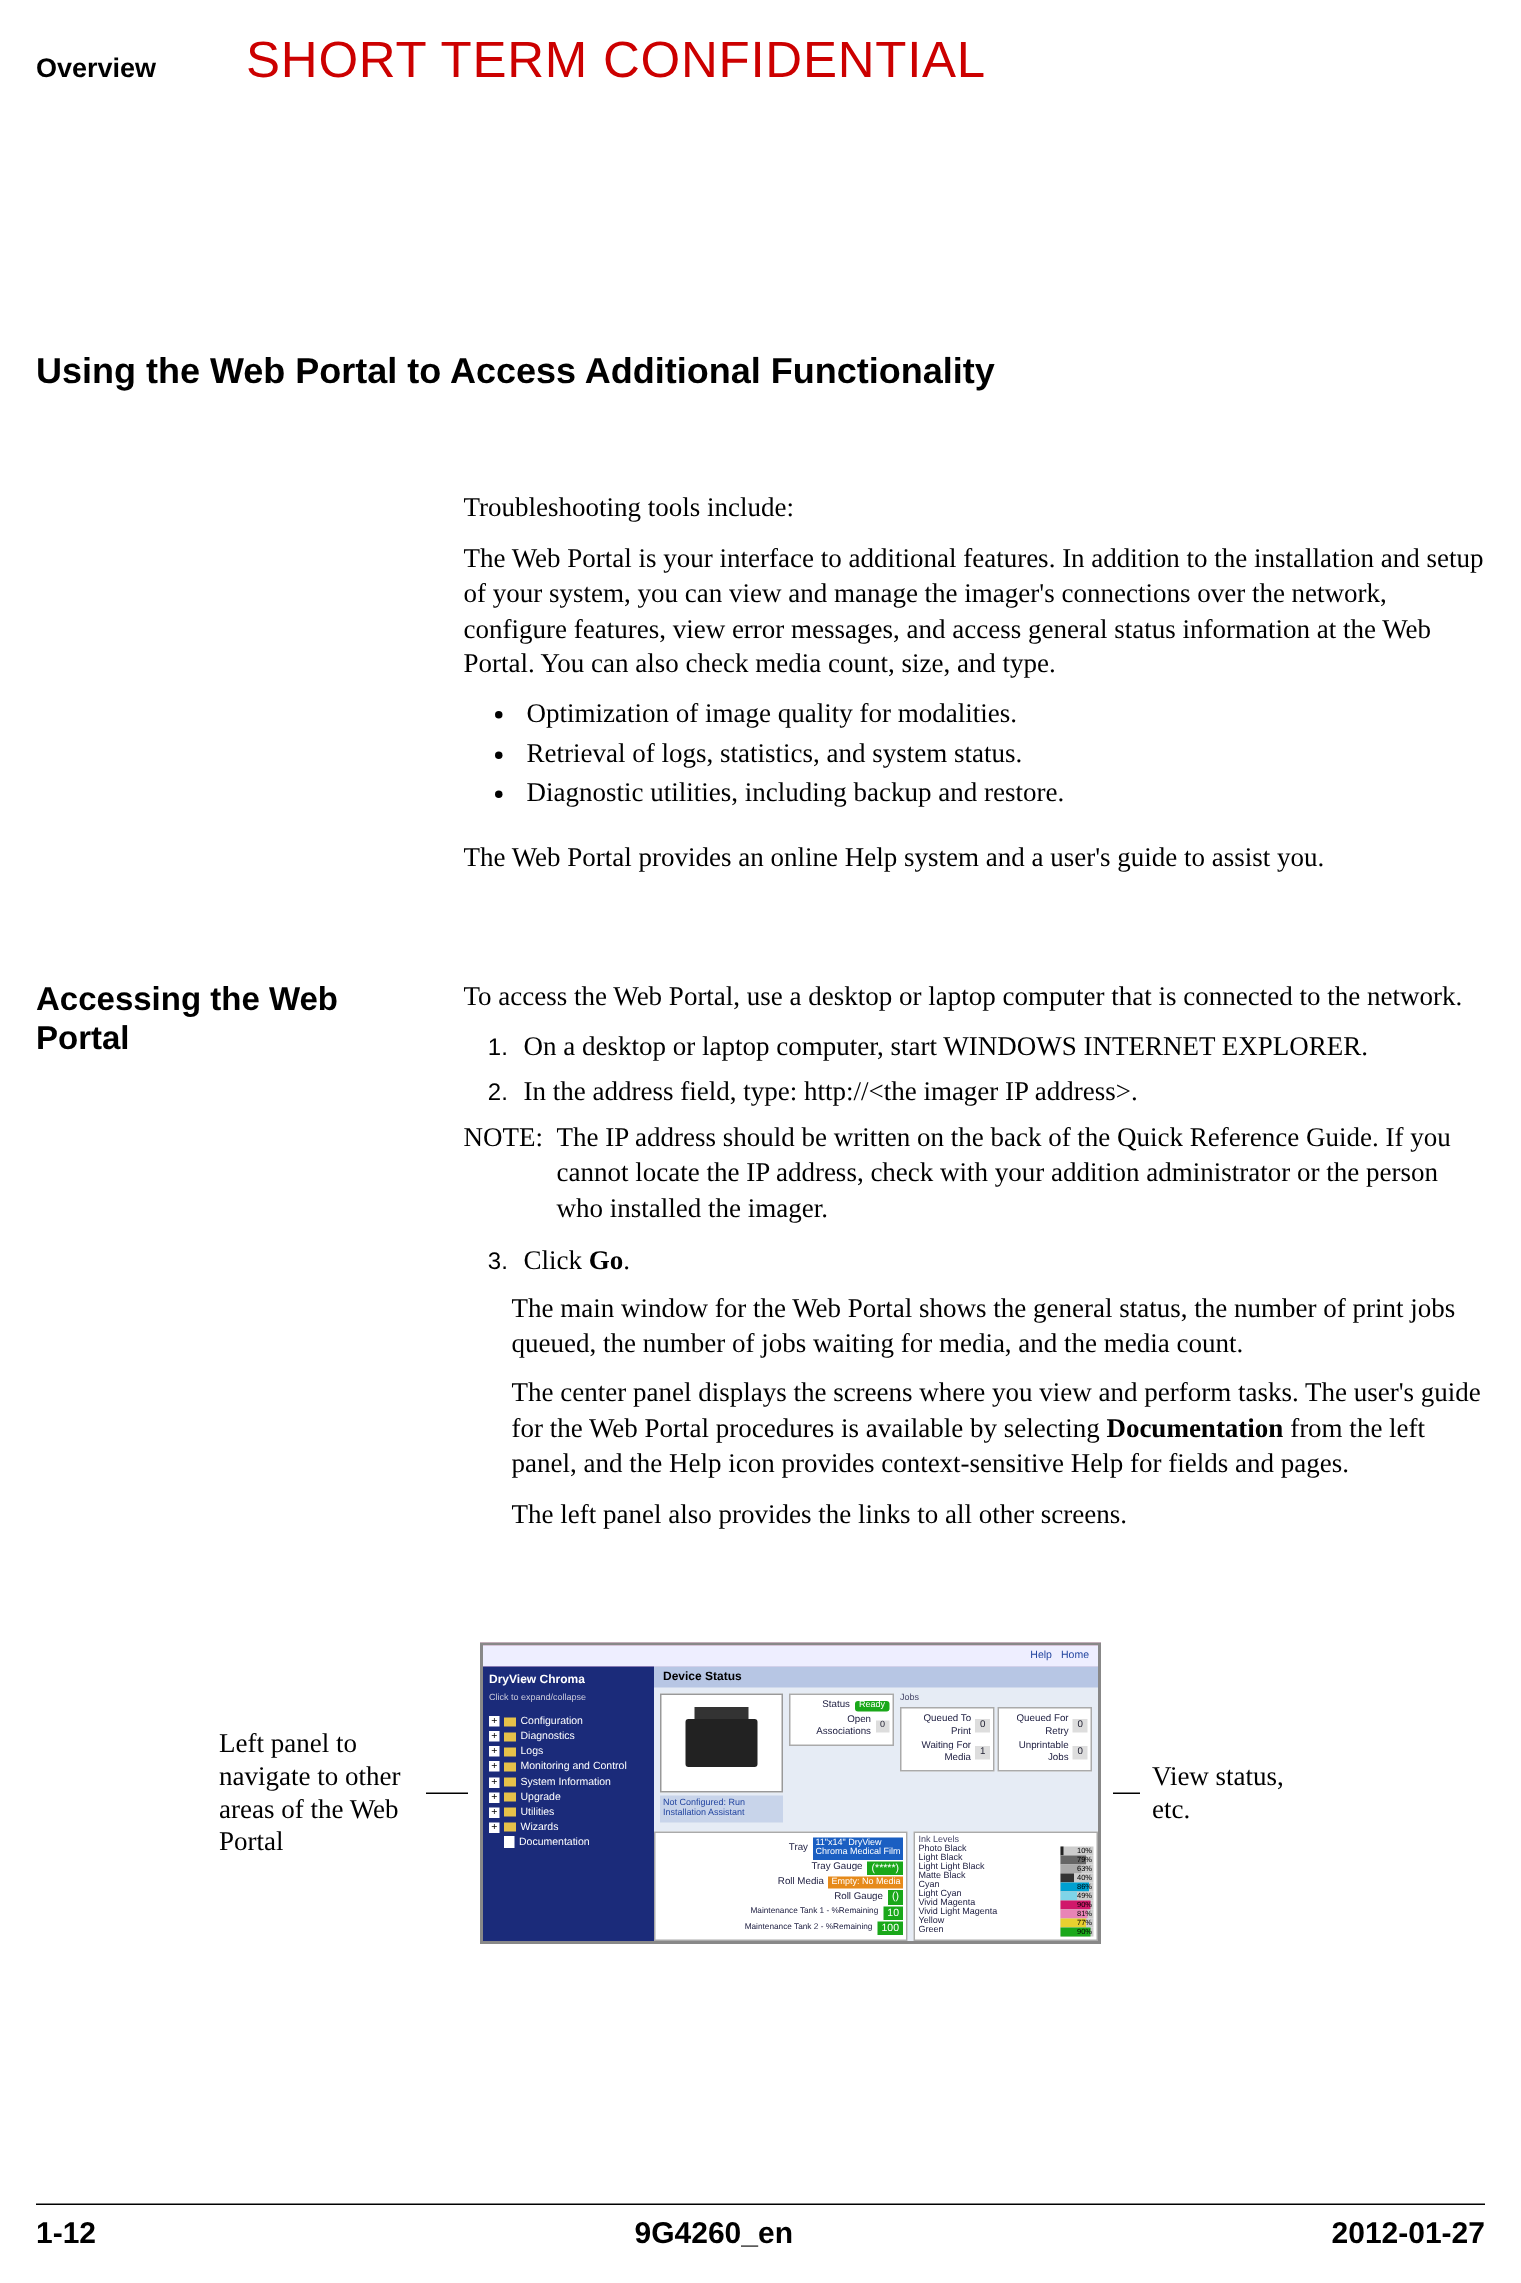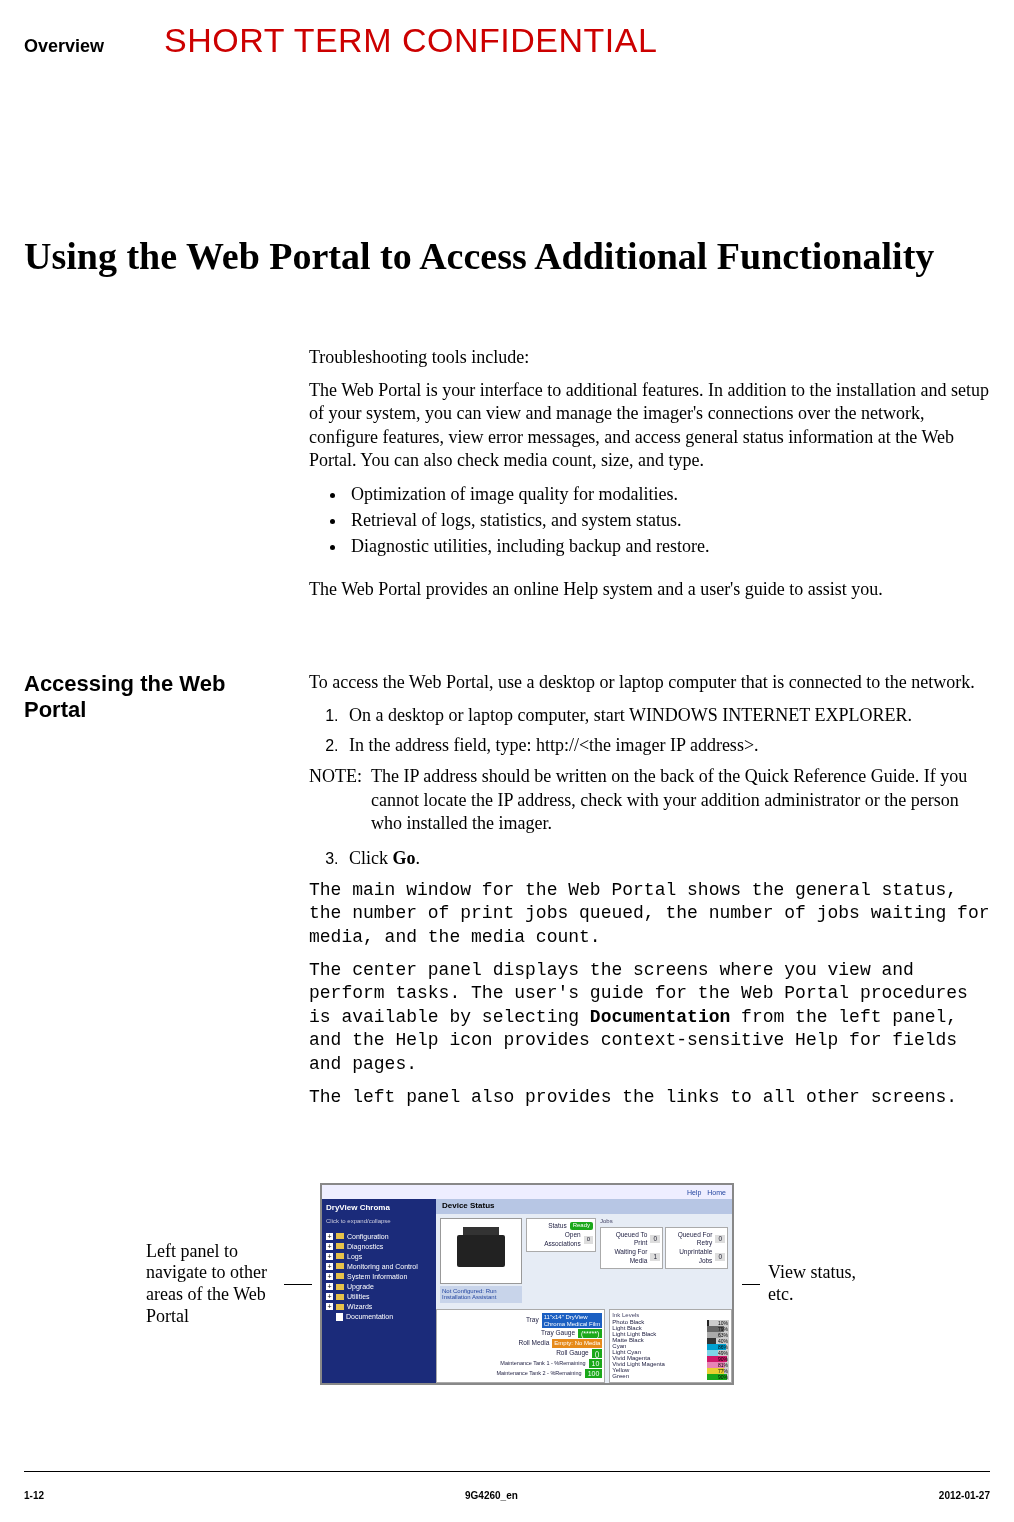--- a/index.html
+++ b/index.html
@@ -38,23 +38,23 @@
     font-size: 34px;
     letter-spacing: 0.5px;
   }
   hr.toprule {
     border: none;
     border-top: 2.5px solid #000;
     margin-top: 2px;
     margin-bottom: 70px;
   }
   h1.section {
-    font-family: Liberation Serif, serif;
+    font-family: Liberation Sans, sans-serif;
     font-weight: bold;
-    font-size: 38px;
+    font-size: 24px;
     margin: 0 0 18px 0;
   }
   .two-col {
     display: flex;
   }
   .left-col {
     width: 285px;
     flex-shrink: 0;
     padding-right: 18px;
     box-sizing: border-box;
@@ -79,21 +79,21 @@
     padding-left: 34px;
   }
   ol.steps li { padding-left: 6px; margin-bottom: 6px; font-family: inherit; }
   ol.steps li::marker { font-family: Arial, Helvetica, sans-serif; font-size: 16px; }
   .note {
     display: flex;
     margin: 0 0 12px 0;
   }
   .note-label { flex-shrink: 0; width: 62px; }
   .note-body { flex: 1; }
-  .step-sub { margin-bottom: 10px; font-family: Liberation Mono, monospace; }
+  .step-sub { margin-left: 32px; margin-bottom: 10px; }
 
   
   .figure-area {
     display: flex;
     align-items: center;
     justify-content: center;
     gap: 8px;
     margin-top: 18px;
   }
   .callout {
@@ -174,26 +174,26 @@
   .ss-bar .nm { font-size: 6px; color: #224; }
   .ss-bar .bar { width: 22px; height: 6px; position: relative; background: #ccc; }
   .ss-blue { background: #1b5fc2 !important; color: #fff; font-size: 6px; padding: 1px 2px; line-height: 1.1; }
   .ss-orange { background: #e68a1a !important; color: #fff; font-size: 6px; padding: 1px 2px; line-height: 1.1; }
   .ss-green-box { background: #1aa81a; color: #fff; font-size: 7px; padding: 0 3px; }
   .ss-trays { display: flex; gap: 4px; margin-top: 2px; }
 
   .footer {
     margin-top: auto;
     border-top: 1px solid #000;
-    padding-top: 17px;
+    padding-top: 6px;
     display: flex;
     justify-content: space-between;
     font-family: Arial, Helvetica, sans-serif;
     font-weight: bold;
-    font-size: 10px;
+    font-size: 20px;
   }
 </style>
 </head>
 <body>
 
 <div class="page">
   <div class="header-row">
     <div class="hdr-overview">Overview</div>
     <div class="watermark">SHORT TERM CONFIDENTIAL</div>
   </div>

